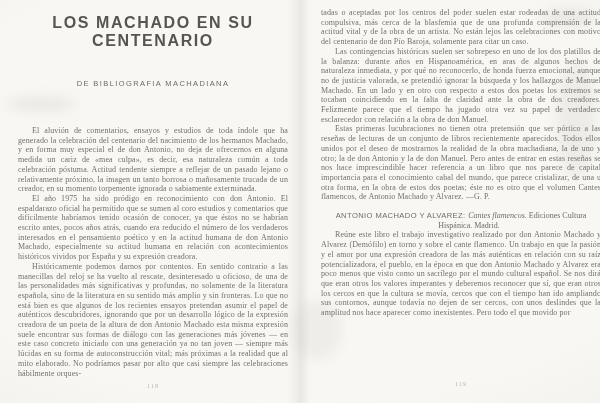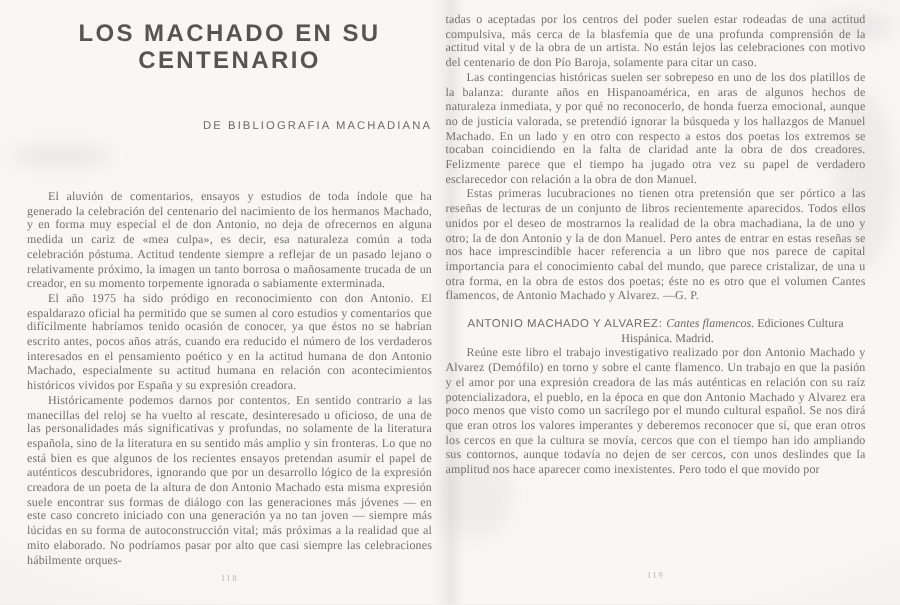--- a/index.html
+++ b/index.html
@@ -19,35 +19,35 @@
     background:linear-gradient(90deg, rgba(0,0,0,0) 0%, rgba(90,88,82,0.07) 45%, rgba(90,88,82,0.10) 55%, rgba(0,0,0,0) 100%);
   }
   .smudge{position:absolute;border-radius:50%;filter:blur(6px);pointer-events:none;}
   .smudge.s1{left:6px;top:96px;width:70px;height:16px;background:rgba(120,118,110,0.10);}
   .smudge.s2{left:556px;top:60px;width:40px;height:120px;background:rgba(120,118,110,0.08);}
   .smudge.s3{left:292px;top:300px;width:50px;height:60px;background:rgba(120,118,110,0.07);}
   .smudge.s4{left:540px;top:8px;width:56px;height:20px;background:rgba(120,118,110,0.10);}
 
   .page{position:absolute;top:0;color:#73716b;}
   .page-left{left:18px;width:270px;}
-  .page-right{left:297px;width:280px;}
+  .page-right{left:321px;width:280px;}
 
   .page-text{filter:blur(0.32px);}
 
   h1.title{
     margin:14px 0 12px 0;
     font-family:"Liberation Sans", sans-serif;
     font-size:16px;font-weight:bold;letter-spacing:1.6px;
     text-align:center;color:#56554f;
   }
   h2.subtitle{
     margin:29px 0 0 0;
     font-family:"Liberation Sans", sans-serif;
     font-size:7.5px;font-weight:normal;letter-spacing:1.4px;
-    text-align:right;color:#6d6b65;
+    text-align:center;color:#6d6b65;
   }
   .body-left{margin-top:38px;}
   .body-right{margin-top:8px;}
   p.para{
     margin:0;font-size:8px;line-height:9.7px;
     text-align:justify;color:#73716b;letter-spacing:0.1px;
   }
   p.para.indent{text-indent:14px;}
   p.entry{
     margin:9px 0 0 0;font-size:8px;line-height:9.7px;

